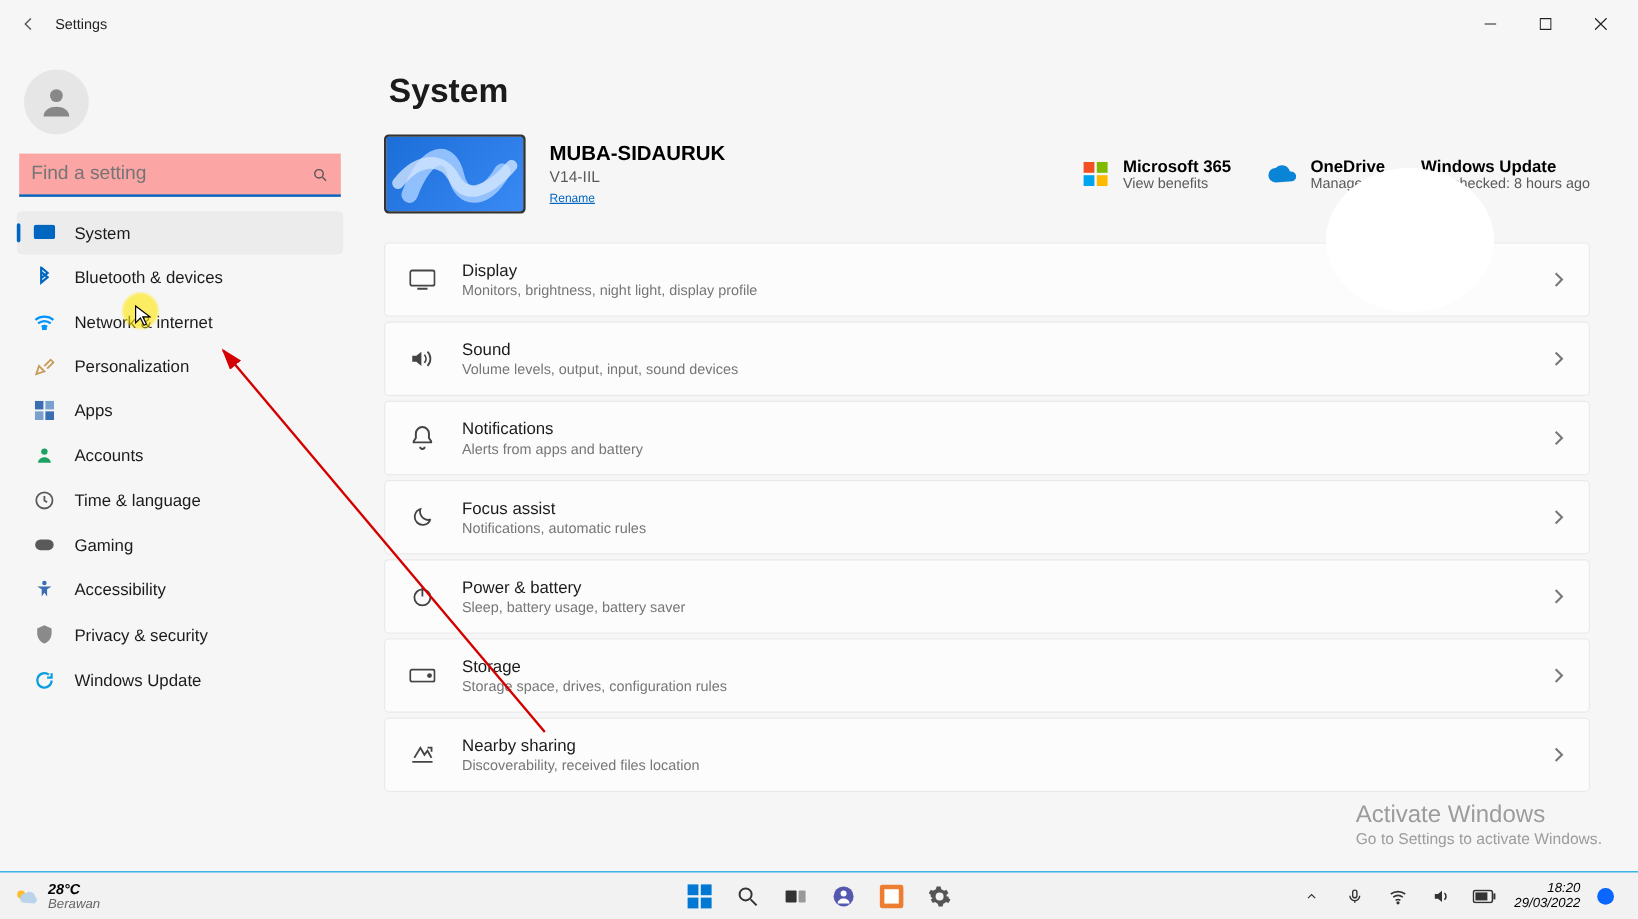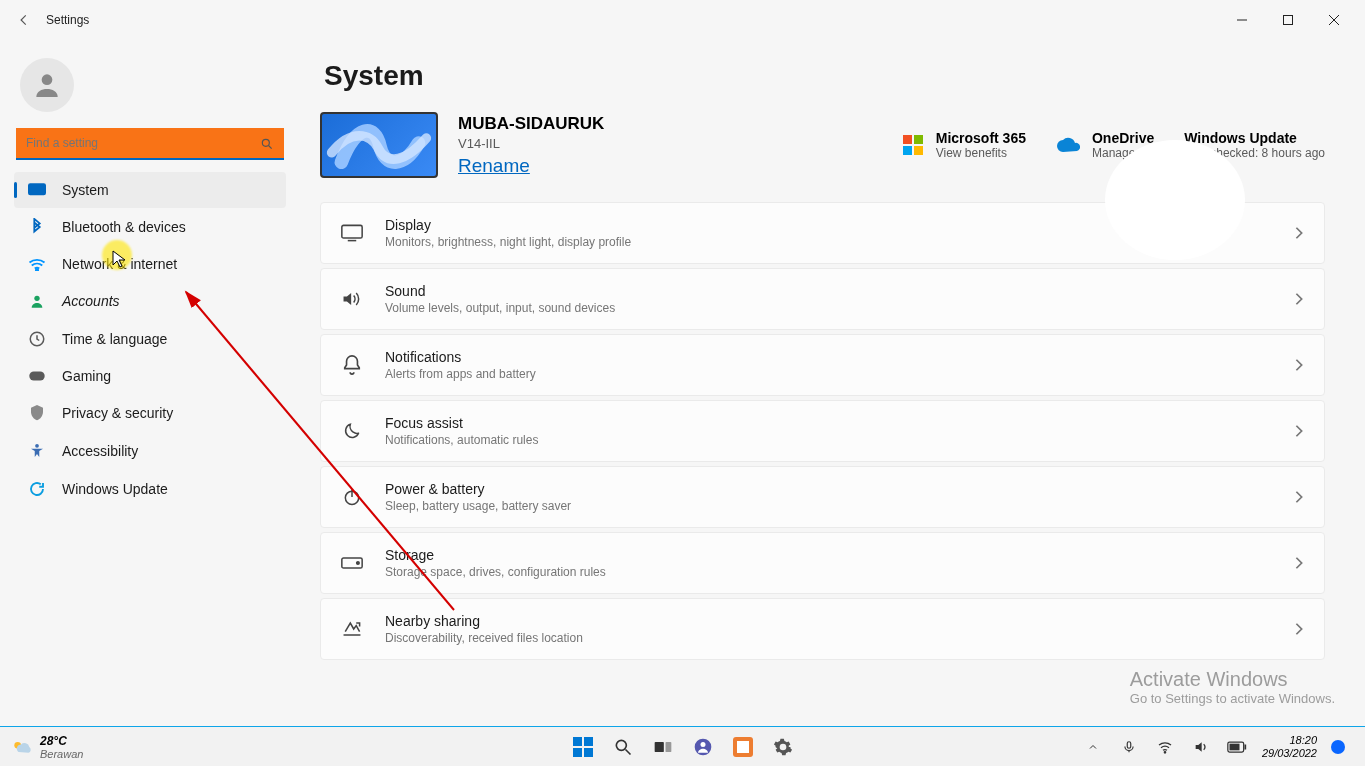--- a/index.html
+++ b/index.html
@@ -15,37 +15,37 @@
 
 .app { display: flex; height: calc(766px - 40px - 40px); }
 .sidebar { width: 300px; padding: 10px 14px; }
 .content { flex: 1; padding: 10px 40px 10px 20px; position: relative; }
 
 
 .account { display: flex; align-items: center; gap: 14px; padding: 8px 6px 12px 6px; }
 .avatar { width: 54px; height: 54px; border-radius: 50%; background: #e6e6e6; display:flex; align-items:center; justify-content:center; }
 .account-label { font-size: 14px; color: #a9a9a9; }
 .searchbox { position: relative; margin: 4px 2px 12px 2px; }
-.searchbox input { width: 100%; padding: 8px 34px 8px 10px; font-size: 12px; border: none; border-bottom: 2px solid #0067c0; background: #f97316; outline: none; }
+.searchbox input { width: 100%; padding: 8px 34px 8px 10px; font-size: 16px; border: none; border-bottom: 2px solid #0067c0; background: #fca5a5; outline: none; }
 .searchbox .mag { position: absolute; right: 10px; top: 50%; transform: translateY(-50%); color:#555; }
 .navlist { display: flex; flex-direction: column; margin-top: 6px; }
 .navitem { display: flex; align-items: center; gap: 16px; padding: 10px 14px; border-radius: 4px; font-size: 14px; color: #1b1b1b; position: relative; cursor: pointer; }
 .navitem.active { background: #ececec; }
 .navitem.active::before { content:""; position:absolute; left:0; top:10px; bottom:10px; width:3px; background:#0067c0; border-radius:2px; }
 .nav-ico { width: 18px; display:flex; align-items:center; justify-content:center; }
 .cursor-highlight { position:absolute; left:88px; top:-6px; width:30px; height:30px; border-radius:50%; background: rgba(255,230,0,0.6); filter: blur(1px); pointer-events:none; }
 
 
 .page-title { font-size: 28px; font-weight: 600; color: #1b1b1b; margin: 10px 0 20px 4px; }
 .hero { display: flex; align-items: center; gap: 20px; margin-bottom: 24px; }
 .hero-img { width: 118px; height: 66px; border: 2px solid #333; border-radius: 4px; background: linear-gradient(135deg,#1b6dd8,#3a8af5); position:relative; overflow:hidden; }
 .bloom { position:absolute; inset:0; }
 .hero-text .name { font-size: 17px; font-weight: 600; }
 .hero-text .model { font-size: 13px; color: #5a5a5a; margin-top: 2px; }
-.hero-text .rename { font-size: 19px; color: #0067c0; margin-top: 4px; display:inline-block;text-align:center; }
+.hero-text .rename { font-size: 10px; color: #0067c0; margin-top: 4px; display:inline-block;text-align:center; }
 .hero-spacer { flex:1; }
 .hero-right { display:flex; align-items:center; gap: 30px; }
 .hero-card { display:flex; align-items:center; gap:12px; }
 .hero-card .lbl { font-size: 14px; font-weight: 600; }
 .hero-card .sub { font-size: 12px; color: #5a5a5a; }
 .hero-mask { position:absolute; top:100px; right:120px; width:140px; height:120px; border-radius:50%; background:#fff; }
 
 
 .cards { display:flex; flex-direction: column; gap: 4px; }
 .card { display:flex; align-items:center; gap: 22px; padding: 14px 20px; background:#fcfcfc; border:1px solid #eaeaea; border-radius:4px; cursor:pointer; }
@@ -152,21 +152,40 @@
             </svg>
           </span>
           <span>Network &amp; internet</span>
           <div class="cursor-highlight"></div>
           <span style="position: absolute; left: 98px; top: 4px;">
             <svg width="14" height="18" viewBox="0 0 14 18">
               <path d="M1 1l0 14 4-4 3 6 2-1-3-6 6 0z" fill="#fff" stroke="#000" stroke-width="1"></path>
             </svg>
           </span>
         </div>
-        <div class="navitem" style="position: relative; font-style: italic;">
+        <div class="navitem" style="position: relative;">
+          <span class="nav-ico">
+            <svg width="18" height="18" viewBox="0 0 24 24" fill="none" stroke="#c99b5a" stroke-width="2">
+              <path d="M3 21l3-9 6 6-9 3zM12 12l7-7 3 3-7 7"></path>
+            </svg>
+          </span>
+          <span>Personalization</span>
+        </div>
+        <div class="navitem" style="position: relative;">
+          <span class="nav-ico">
+            <svg width="16" height="16" viewBox="0 0 20 20">
+              <rect x="0" y="0" width="9" height="9" fill="#3b6db3"></rect>
+              <rect x="11" y="0" width="9" height="9" fill="#7aa0cf"></rect>
+              <rect x="0" y="11" width="9" height="9" fill="#7aa0cf"></rect>
+              <rect x="11" y="11" width="9" height="9" fill="#3b6db3"></rect>
+            </svg>
+          </span>
+          <span>Apps</span>
+        </div>
+        <div class="navitem" style="position: relative;">
           <span class="nav-ico">
             <svg width="16" height="18" viewBox="0 0 24 24" fill="#1ba260">
               <circle cx="12" cy="8" r="4"></circle>
               <path d="M4 22c0-4 4-7 8-7s8 3 8 7"></path>
             </svg>
           </span>
           <span>Accounts</span>
         </div>
         <div class="navitem" style="position: relative;">
           <span class="nav-ico">
@@ -180,34 +199,34 @@
         <div class="navitem" style="position: relative; text-align: right;">
           <span class="nav-ico">
             <svg width="20" height="14" viewBox="0 0 28 18" fill="#5a5a5a">
               <rect x="2" y="2" width="24" height="14" rx="7"></rect>
             </svg>
           </span>
           <span>Gaming</span>
         </div>
         <div class="navitem" style="position: relative;">
           <span class="nav-ico">
-            <svg width="16" height="18" viewBox="0 0 24 26" fill="#8a8a8a">
-              <path d="M12 1l9 4v6c0 6-4 11-9 13-5-2-9-7-9-13V5z"></path>
-            </svg>
-          </span>
-          <span>Privacy &amp; security</span>
-        </div>
-        <div class="navitem" style="position: relative;">
-          <span class="nav-ico">
             <svg width="18" height="18" viewBox="0 0 24 24" fill="#3b6db3">
               <circle cx="12" cy="5" r="2.5"></circle>
               <path d="M4 9h16l-5 3v8l-3-4-3 4v-8z"></path>
             </svg>
           </span>
           <span>Accessibility</span>
+        </div>
+        <div class="navitem" style="position: relative;">
+          <span class="nav-ico">
+            <svg width="16" height="18" viewBox="0 0 24 26" fill="#8a8a8a">
+              <path d="M12 1l9 4v6c0 6-4 11-9 13-5-2-9-7-9-13V5z"></path>
+            </svg>
+          </span>
+          <span>Privacy &amp; security</span>
         </div>
         <div class="navitem" style="position: relative;">
           <span class="nav-ico">
             <svg width="18" height="18" viewBox="0 0 24 24" fill="none" stroke="#0a9de0" stroke-width="2.5">
               <path d="M20 12a8 8 0 1 1-3-6.3M20 4v5h-5"></path>
             </svg>
           </span>
           <span>Windows Update</span>
         </div>
       </div>

